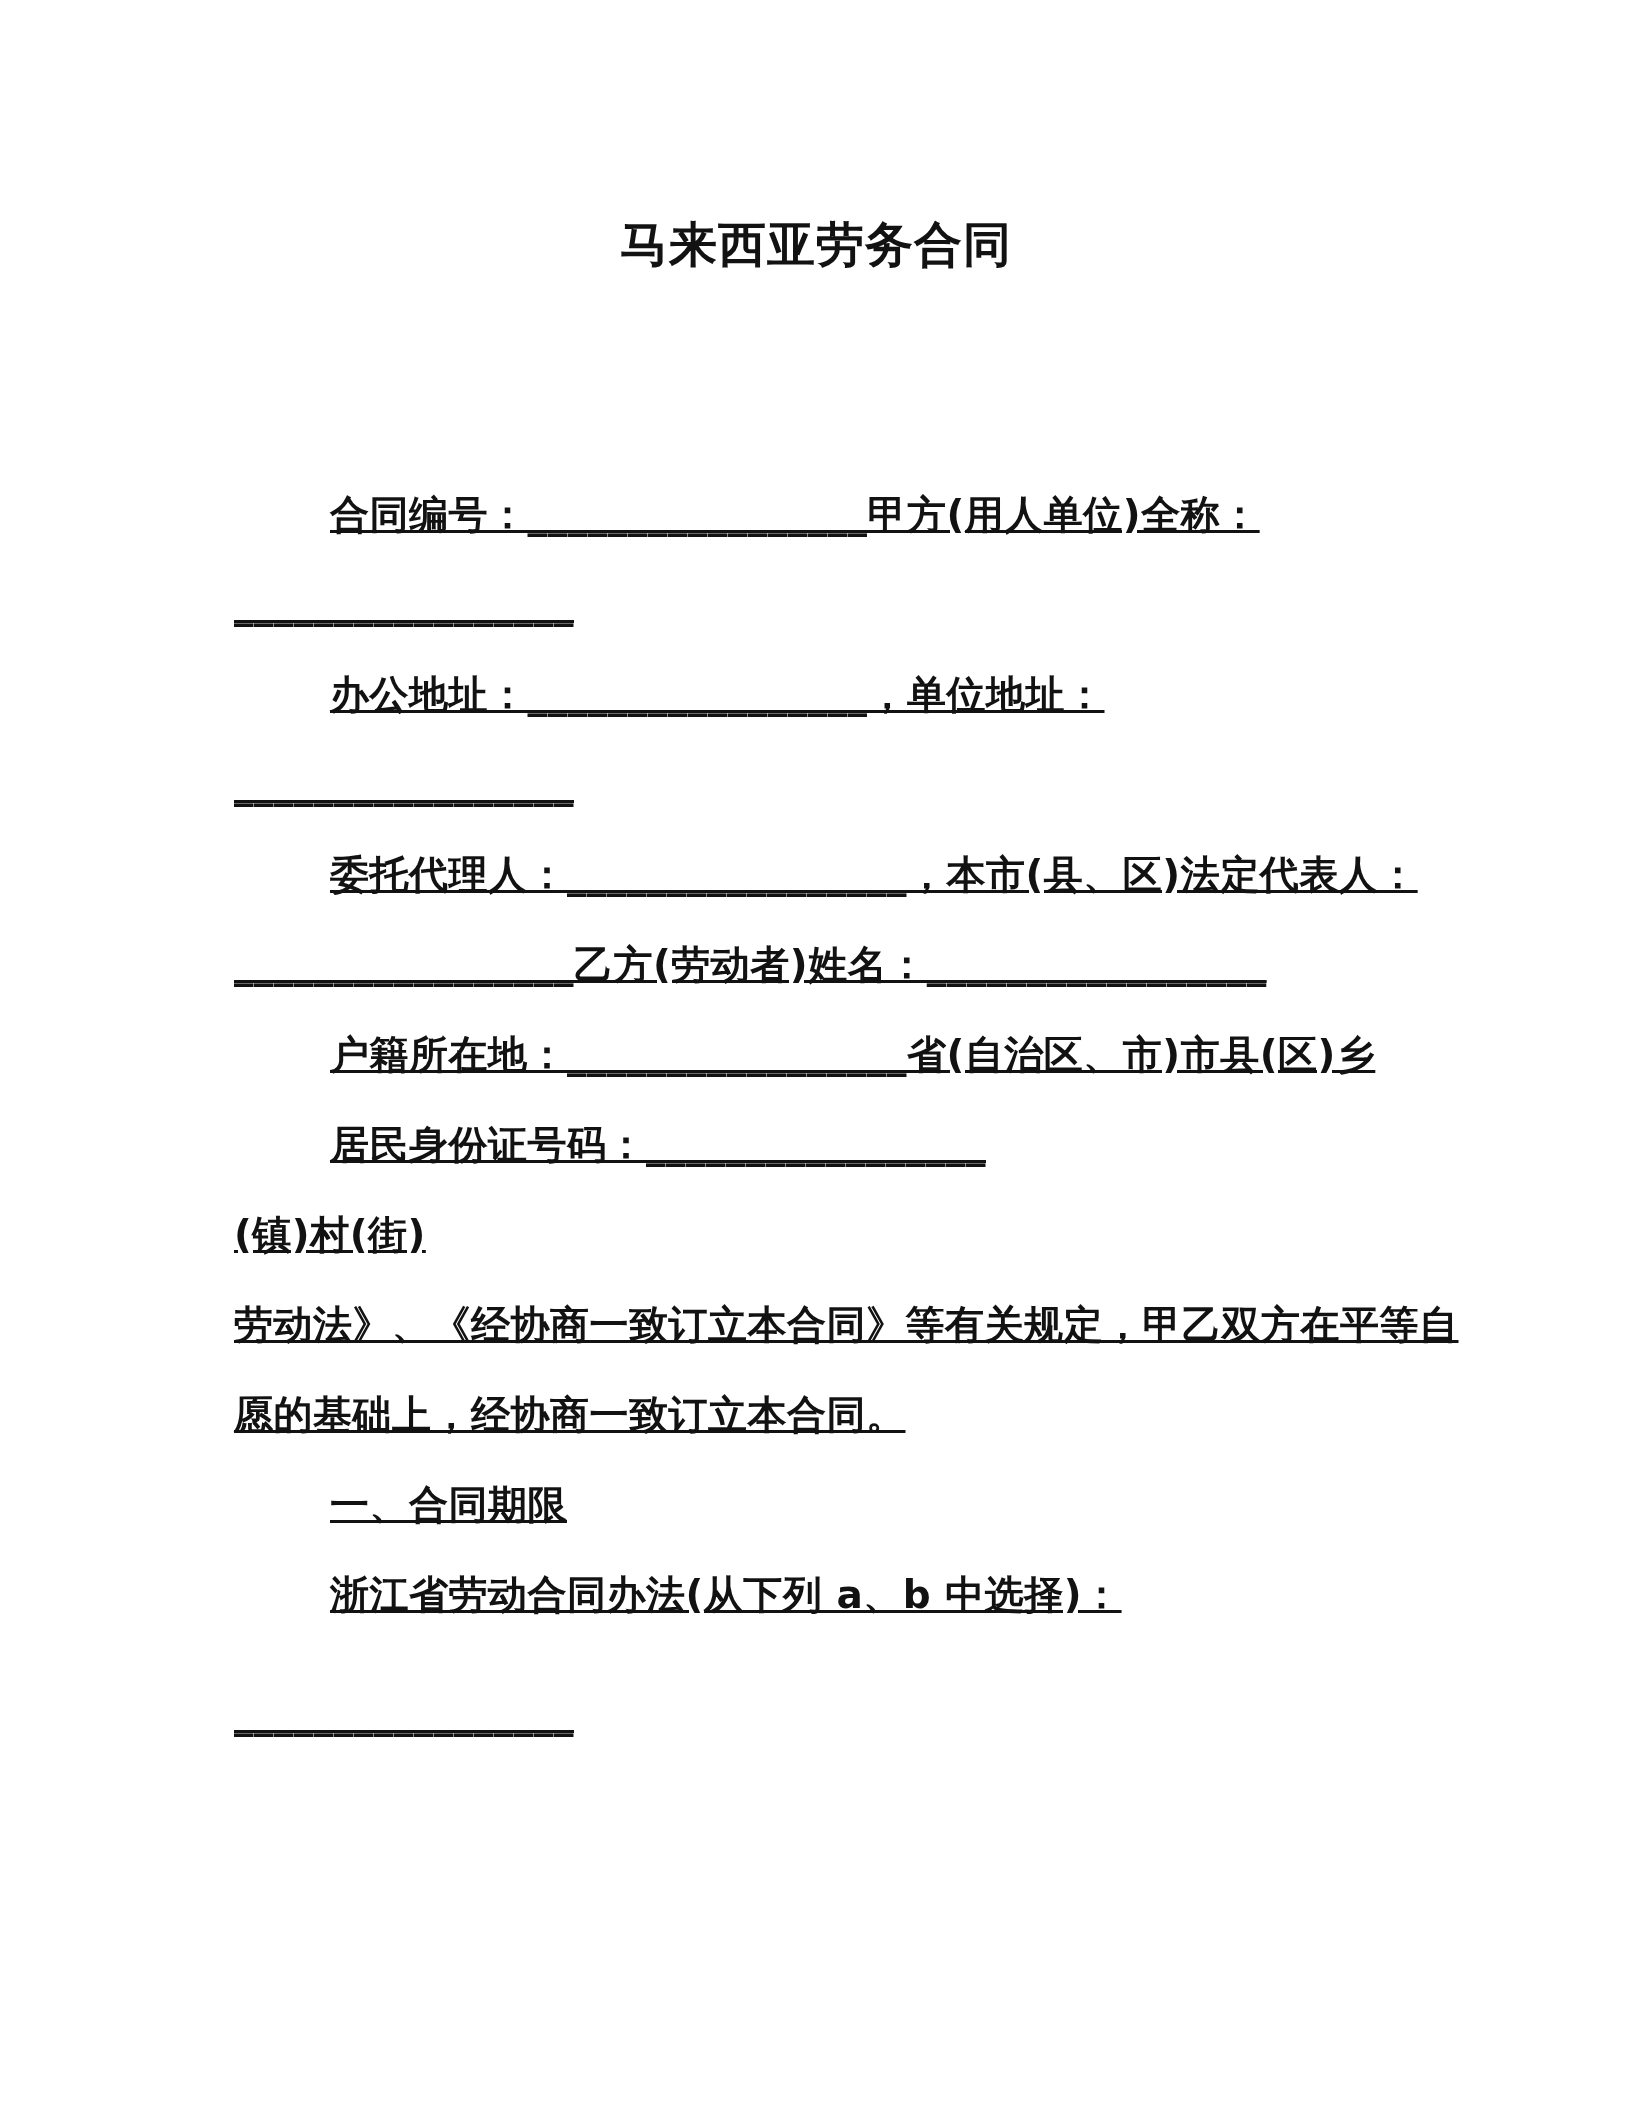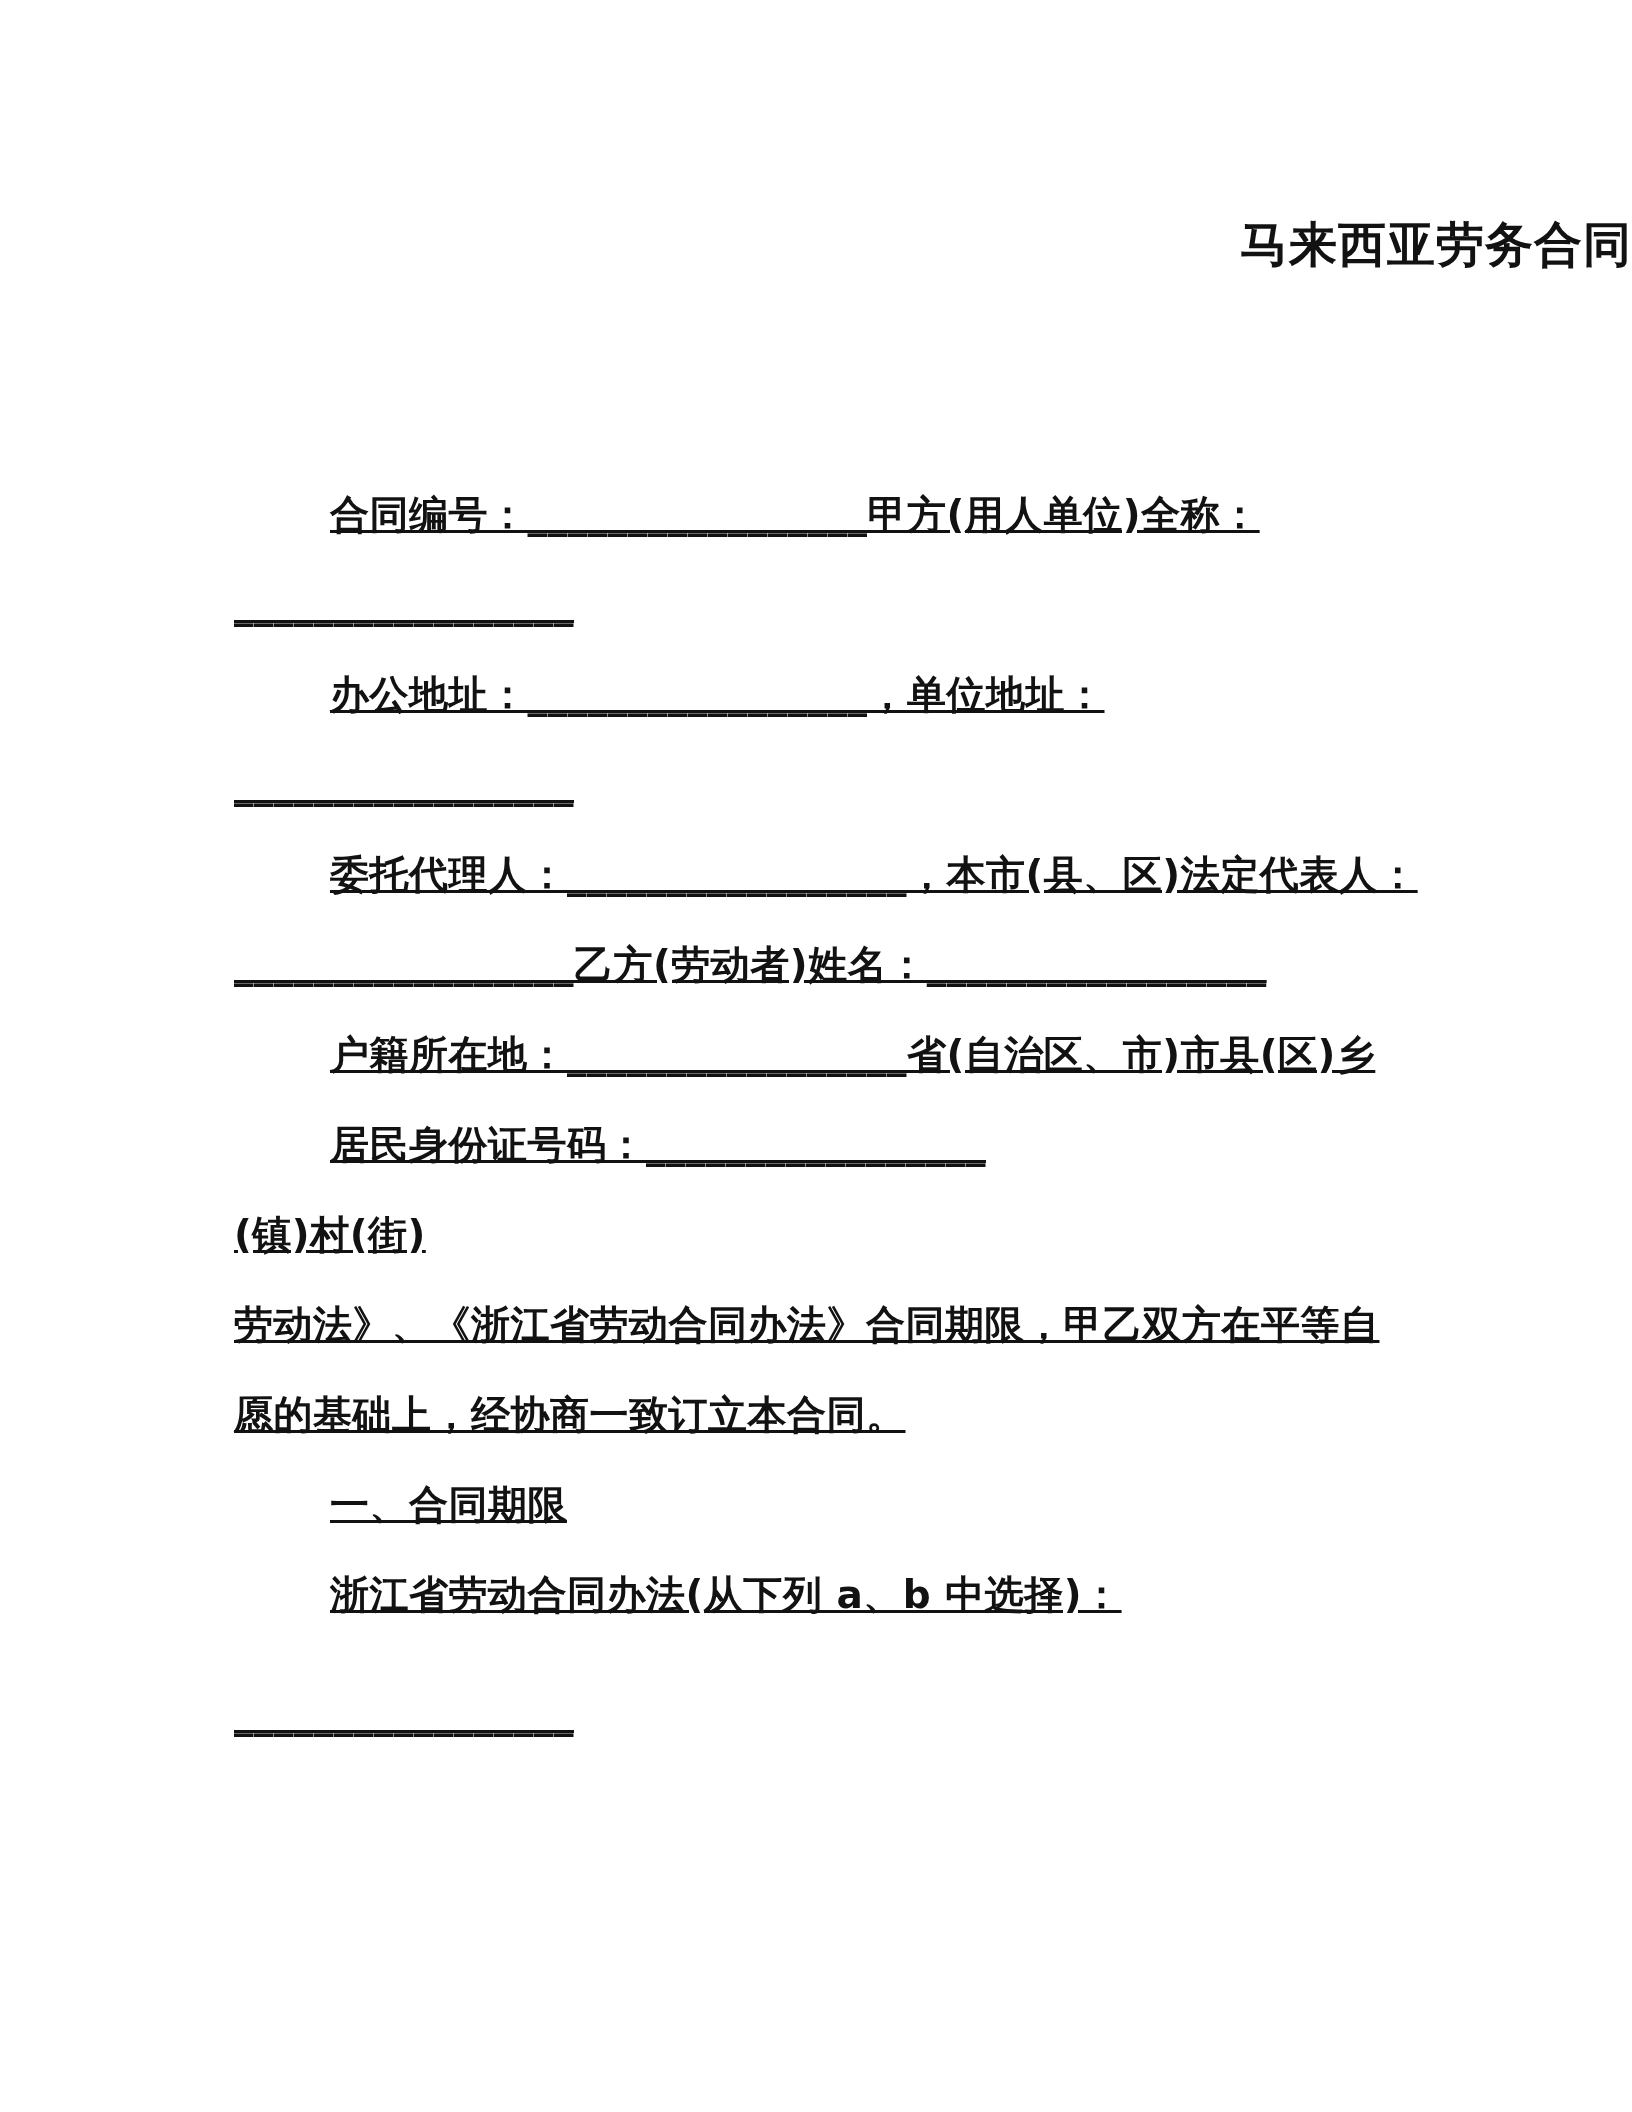--- a/index.html
+++ b/index.html
@@ -13,21 +13,21 @@
     height: 2112px;
     background: #ffffff;
     overflow: hidden;
     font-family: "DejaVu Sans", sans-serif;
     font-weight: 700;
     color: #121212;
   }
   .doc-title {
     margin: 0;
     padding-top: 214px;
-    text-align: right;
+    text-align: center;
     font-size: 48px;
     line-height: 60px;
     font-weight: 700;
     letter-spacing: 1px;
   }
   .doc-body {
     margin: 196px 0 0 234px;
     width: 1180px;
     font-size: 39px;
   }
@@ -53,19 +53,19 @@
   <div class="doc-body" id="doc-body">
       <div class="line indent">合同编号：_________________甲方(用人单位)全称：</div>
       <div class="line">_________________</div>
       <div class="line indent">办公地址：_________________，单位地址：</div>
       <div class="line">_________________</div>
       <div class="line indent">委托代理人：_________________，本市(县、区)法定代表人：</div>
       <div class="line">_________________乙方(劳动者)姓名：_________________</div>
       <div class="line indent">户籍所在地：_________________省(自治区、市)市县(区)乡</div>
       <div class="line indent">居民身份证号码：_________________</div>
       <div class="line">(镇)村(街)</div>
-      <div class="line">劳动法》、《浙江省劳动合同办法》合同期限，甲乙双方在平等自</div>
+      <div class="line">劳动法》、《经协商一致订立本合同》等有关规定，甲乙双方在平等自</div>
       <div class="line">愿的基础上，经协商一致订立本合同。</div>
       <div class="line indent">一、合同期限</div>
       <div class="line indent">浙江省劳动合同办法(从下列 a、b 中选择)：</div>
       <div class="line gap">_________________</div>
     </div>
 </div>
 
 </body></html>

